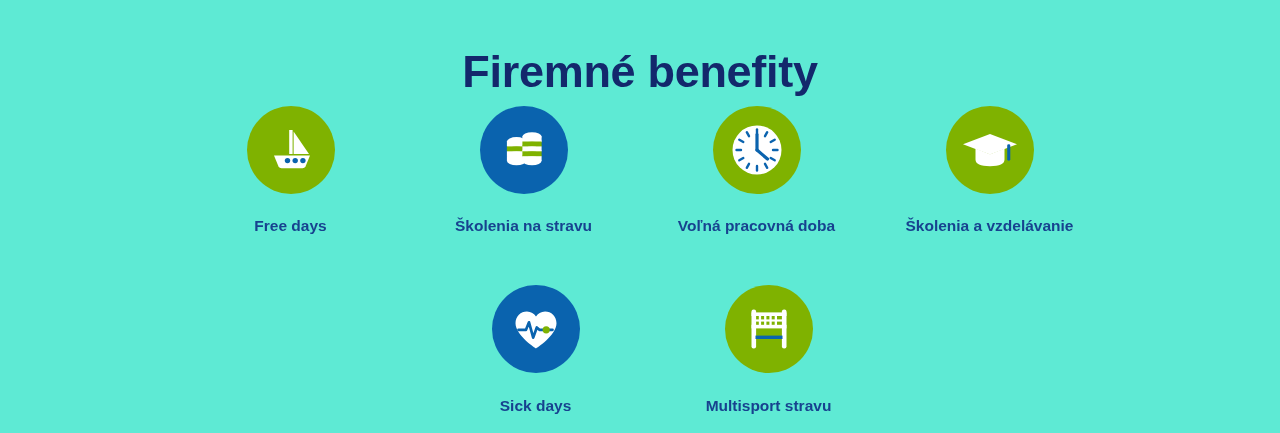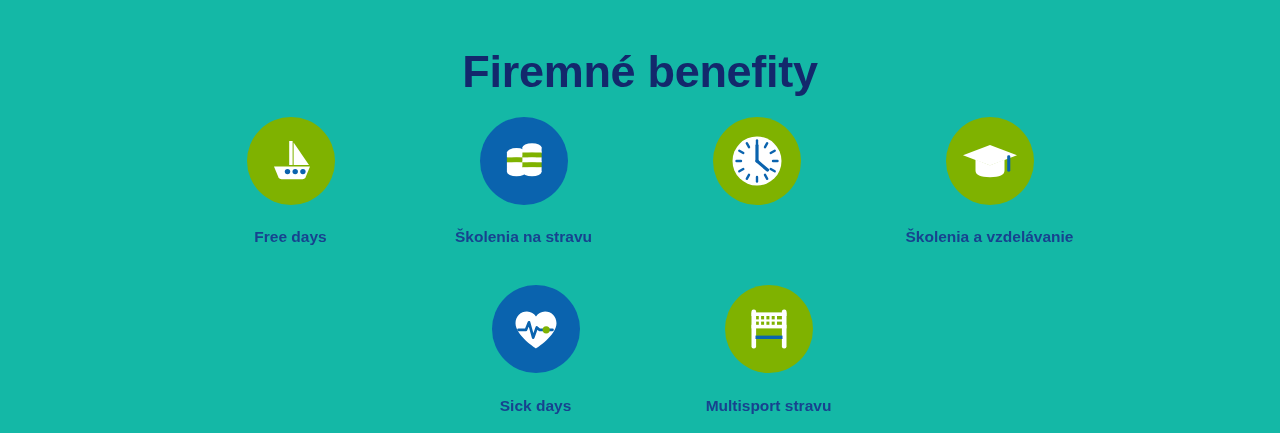--- a/index.html
+++ b/index.html
@@ -14,21 +14,21 @@
     position: relative;
     overflow: hidden;
     font-family: "Liberation Sans", sans-serif;
     -webkit-font-smoothing: antialiased;
   }
 
   .page {
     position: relative;
     width: 1280px;
     height: 433px;
-    background: #14b8a6;
+    background: #5eead4;
   }
 
   
   .page-title {
     position: absolute;
     top: 14px;
     left: 0;
     width: 1280px;
     text-align: center;
     font-size: 45px;
@@ -41,21 +41,21 @@
 
   
   .benefit-row {
     position: absolute;
     left: 0;
     width: 1280px;
     display: flex;
     justify-content: center;
     align-items: flex-start;
   }
-  .row-1 { top: 117px; }
+  .row-1 { top: 106px; }
   .row-2 { top: 285px; padding-left: 12px; }
 
   .benefit-item {
     width: 233px;
     display: flex;
     flex-direction: column;
     align-items: center;
     cursor: default;
   }
 
@@ -168,20 +168,21 @@
               <line x1="17.3" y1="24.7" x2="21.3" y2="27"></line>
               <line x1="24.8" y1="17.2" x2="27" y2="21.2"></line>
             </g>
 
             <line x1="35" y1="35" x2="35" y2="19.5" stroke="#0A63AE" stroke-width="3.2" stroke-linecap="round"></line>
 
             <line x1="35" y1="35" x2="45.5" y2="44" stroke="#0A63AE" stroke-width="3.2" stroke-linecap="round"></line>
           </svg>
         </span>
       </div>
+      <div class="benefit-label">Voľná pracovná doba</div>
     </div>
 
 
     <div class="benefit-item">
       <div class="benefit-circle green">
         <span>
           <svg width="62" height="62" viewBox="0 0 62 62">
 
             <path d="M31 15 L58 25.3 L31 35.6 L4 25.3 Z" fill="#ffffff"></path>
 

